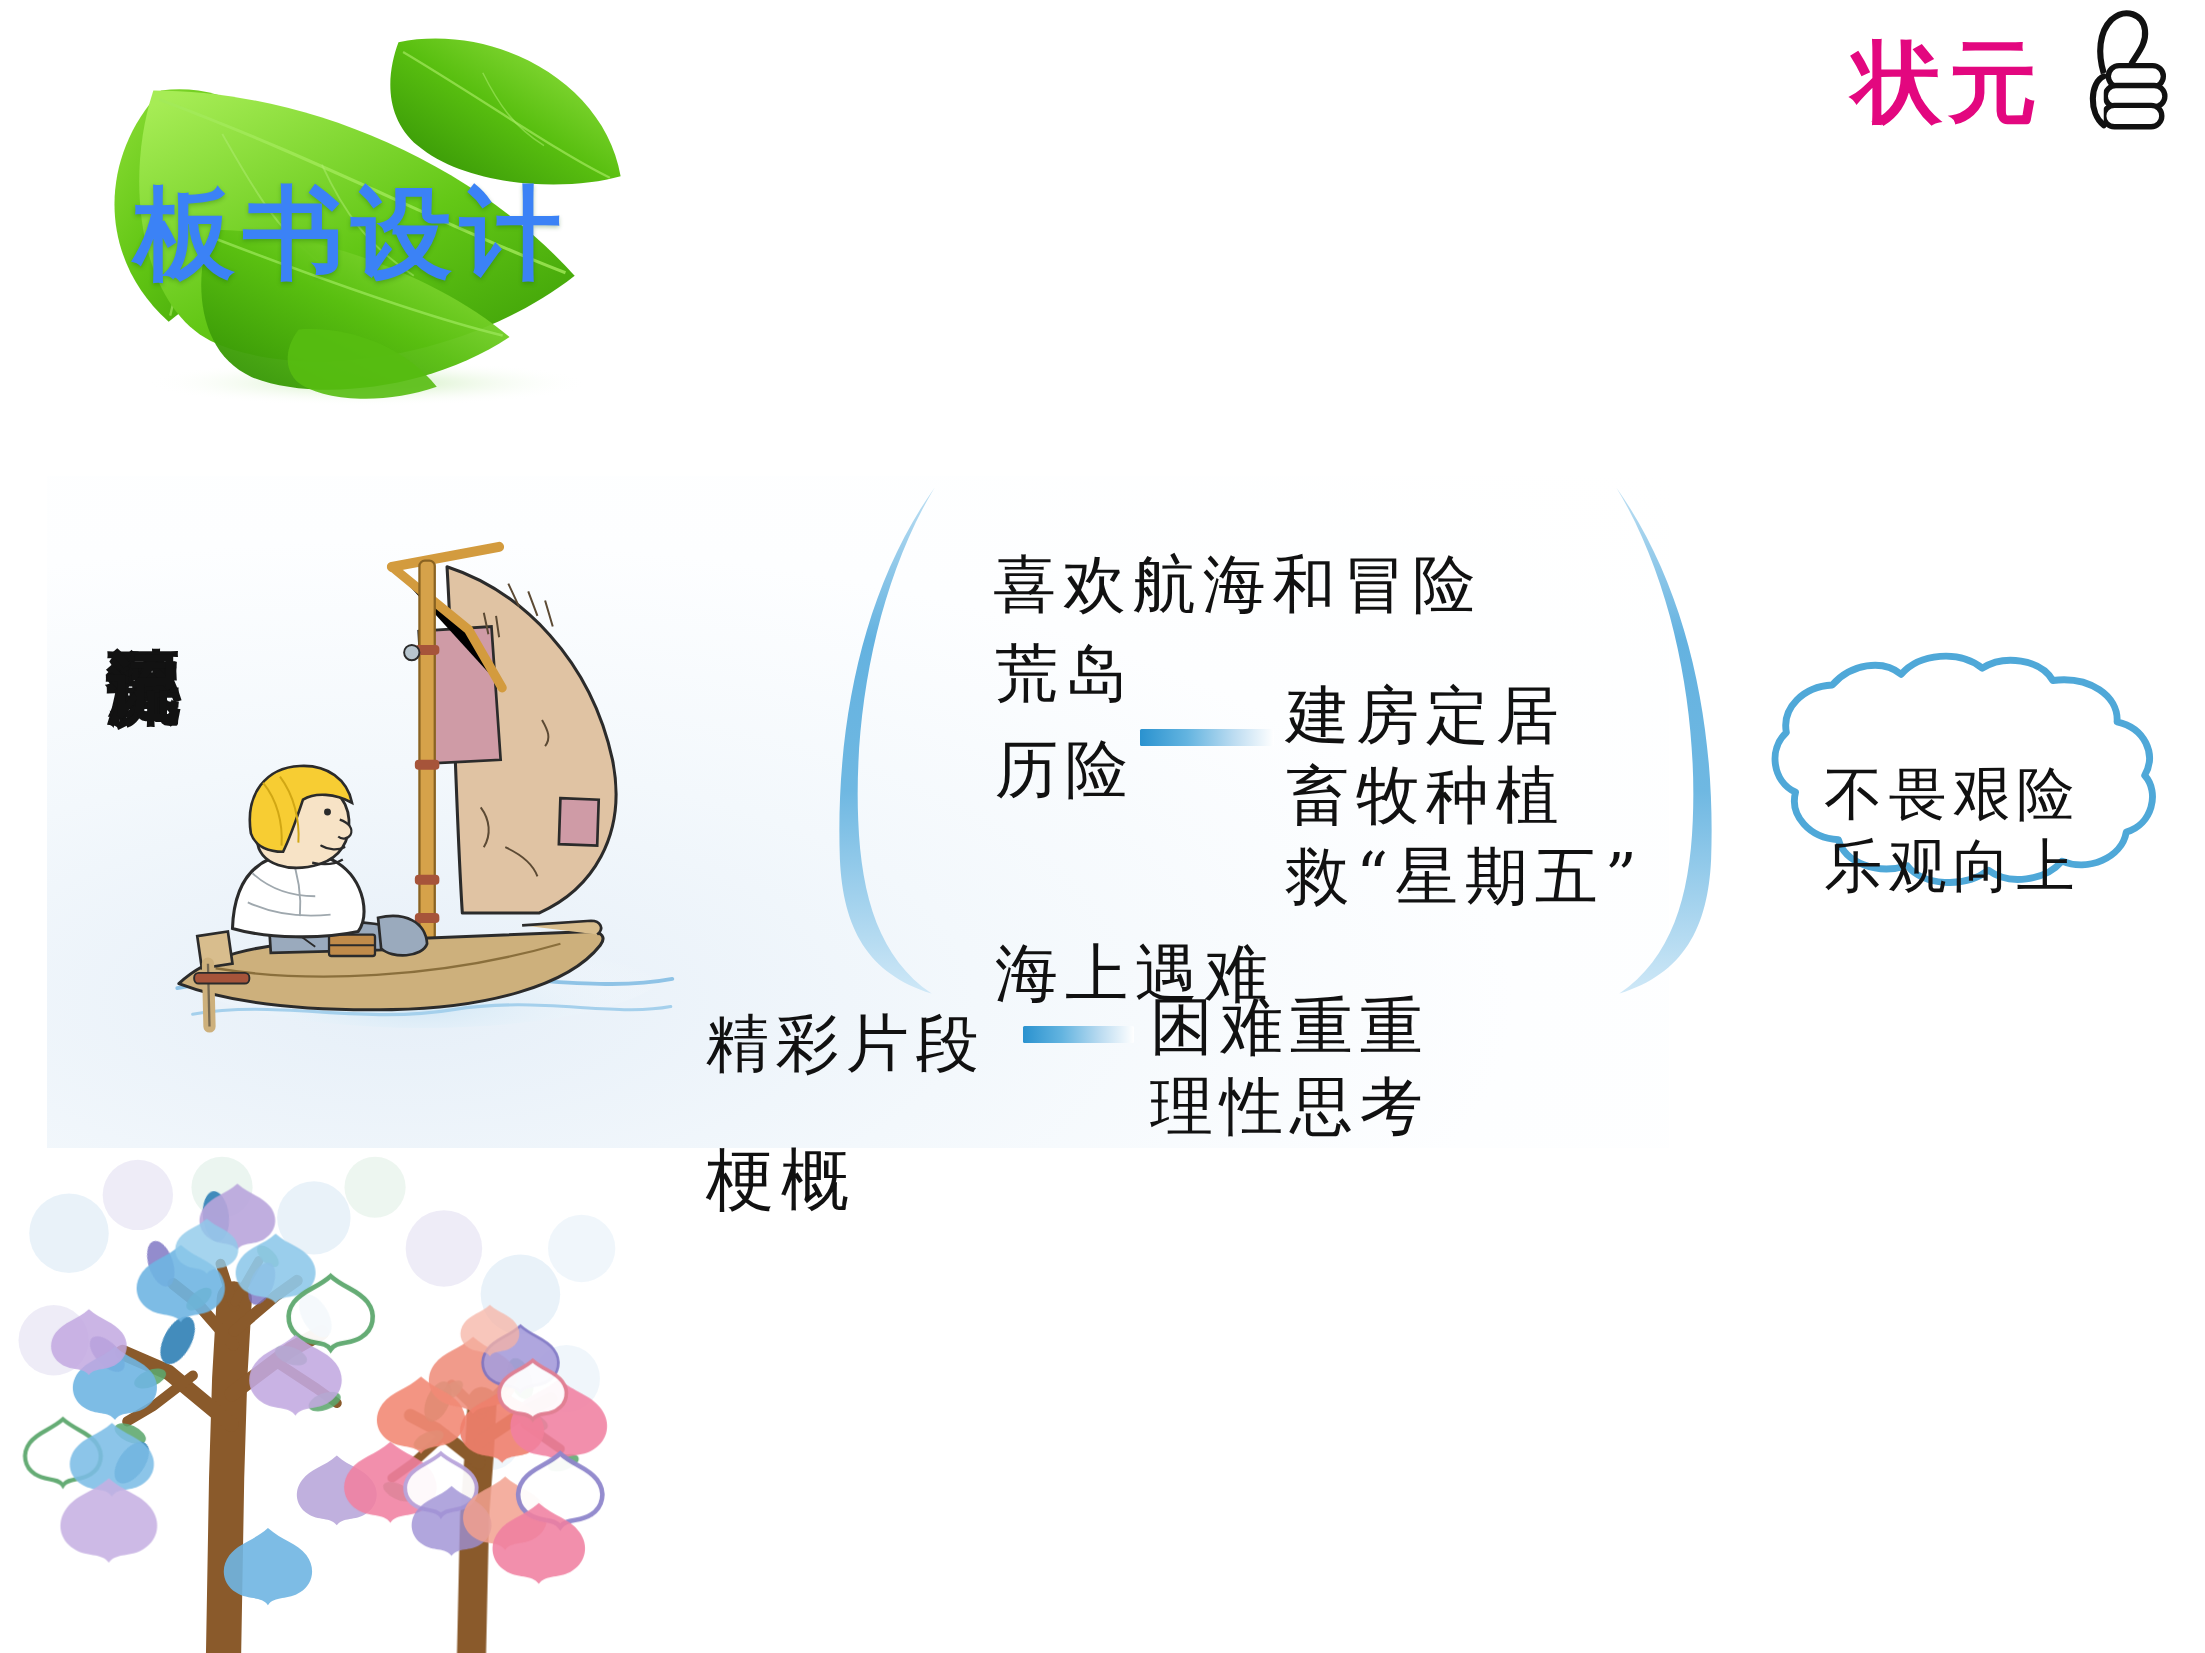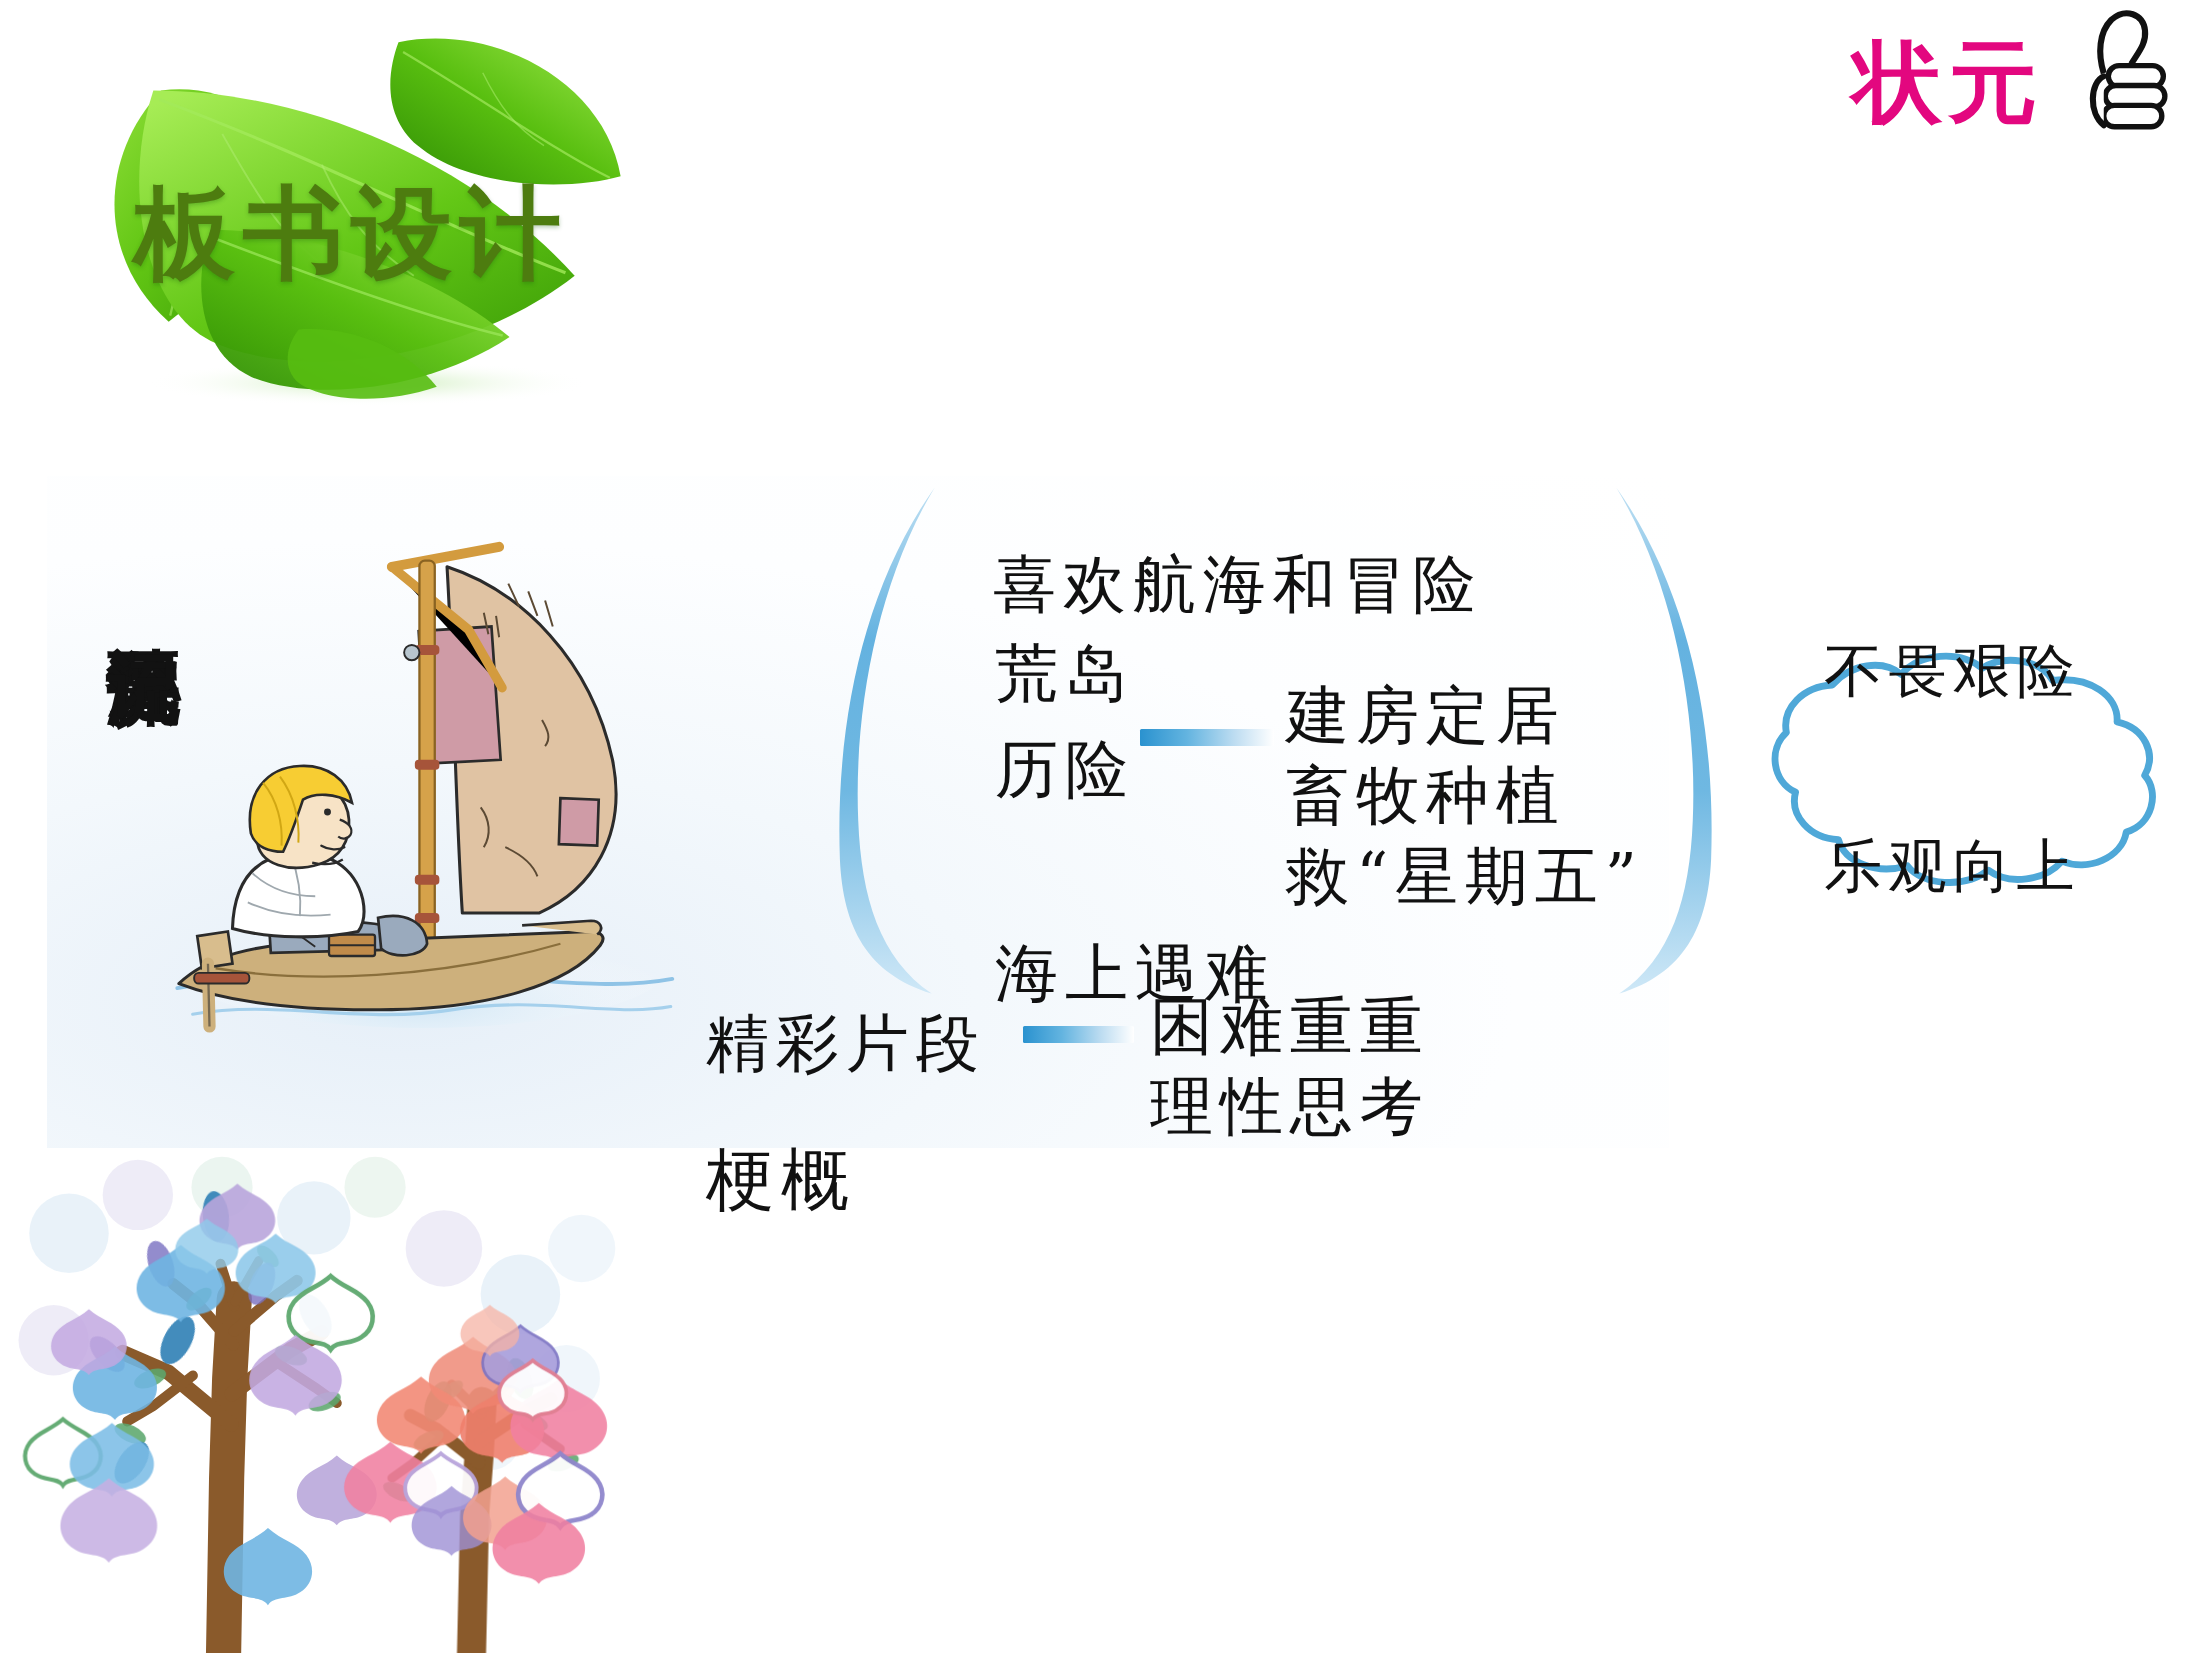--- a/index.html
+++ b/index.html
@@ -24,21 +24,21 @@
     height: 406px;
   }
   #leaf-badge svg { display: block; width: 100%; height: 100%; }
 
   #slide-title {
     position: absolute;
     left: 134px;
     top: 167px;
     font-size: 101px;
     font-weight: 700;
-    color: #4d7c0f;
+    color: #3b82f6;
     letter-spacing: 7.7px;
     white-space: nowrap;
     font-family: Liberation Sans, sans-serif;
     text-shadow: 0 2.3px 4.6px rgba(20,90,10,0.30);
     text-align: center;
   }
 
   
   #brand-logo {
     position: absolute;
@@ -158,21 +158,21 @@
     display: block; width: 100%; height: 100%;
     position: absolute; left: 0; top: 0;
   }
   #cloud-text {
     position: absolute;
     left: 0; top: 0;
     width: 467px; height: 253px;
     display: flex;
     flex-direction: column;
     align-items: center;
-    justify-content: space-between;
+    justify-content: flex-end;
     gap: 13.8px;
   }
   #cloud-text .hwline {
     font-family: "DejaVu Serif", "Liberation Serif", serif;
     font-size: 58px;
     color: #111111;
     letter-spacing: 6.1px;
     line-height: 1;
     white-space: nowrap;
   }

